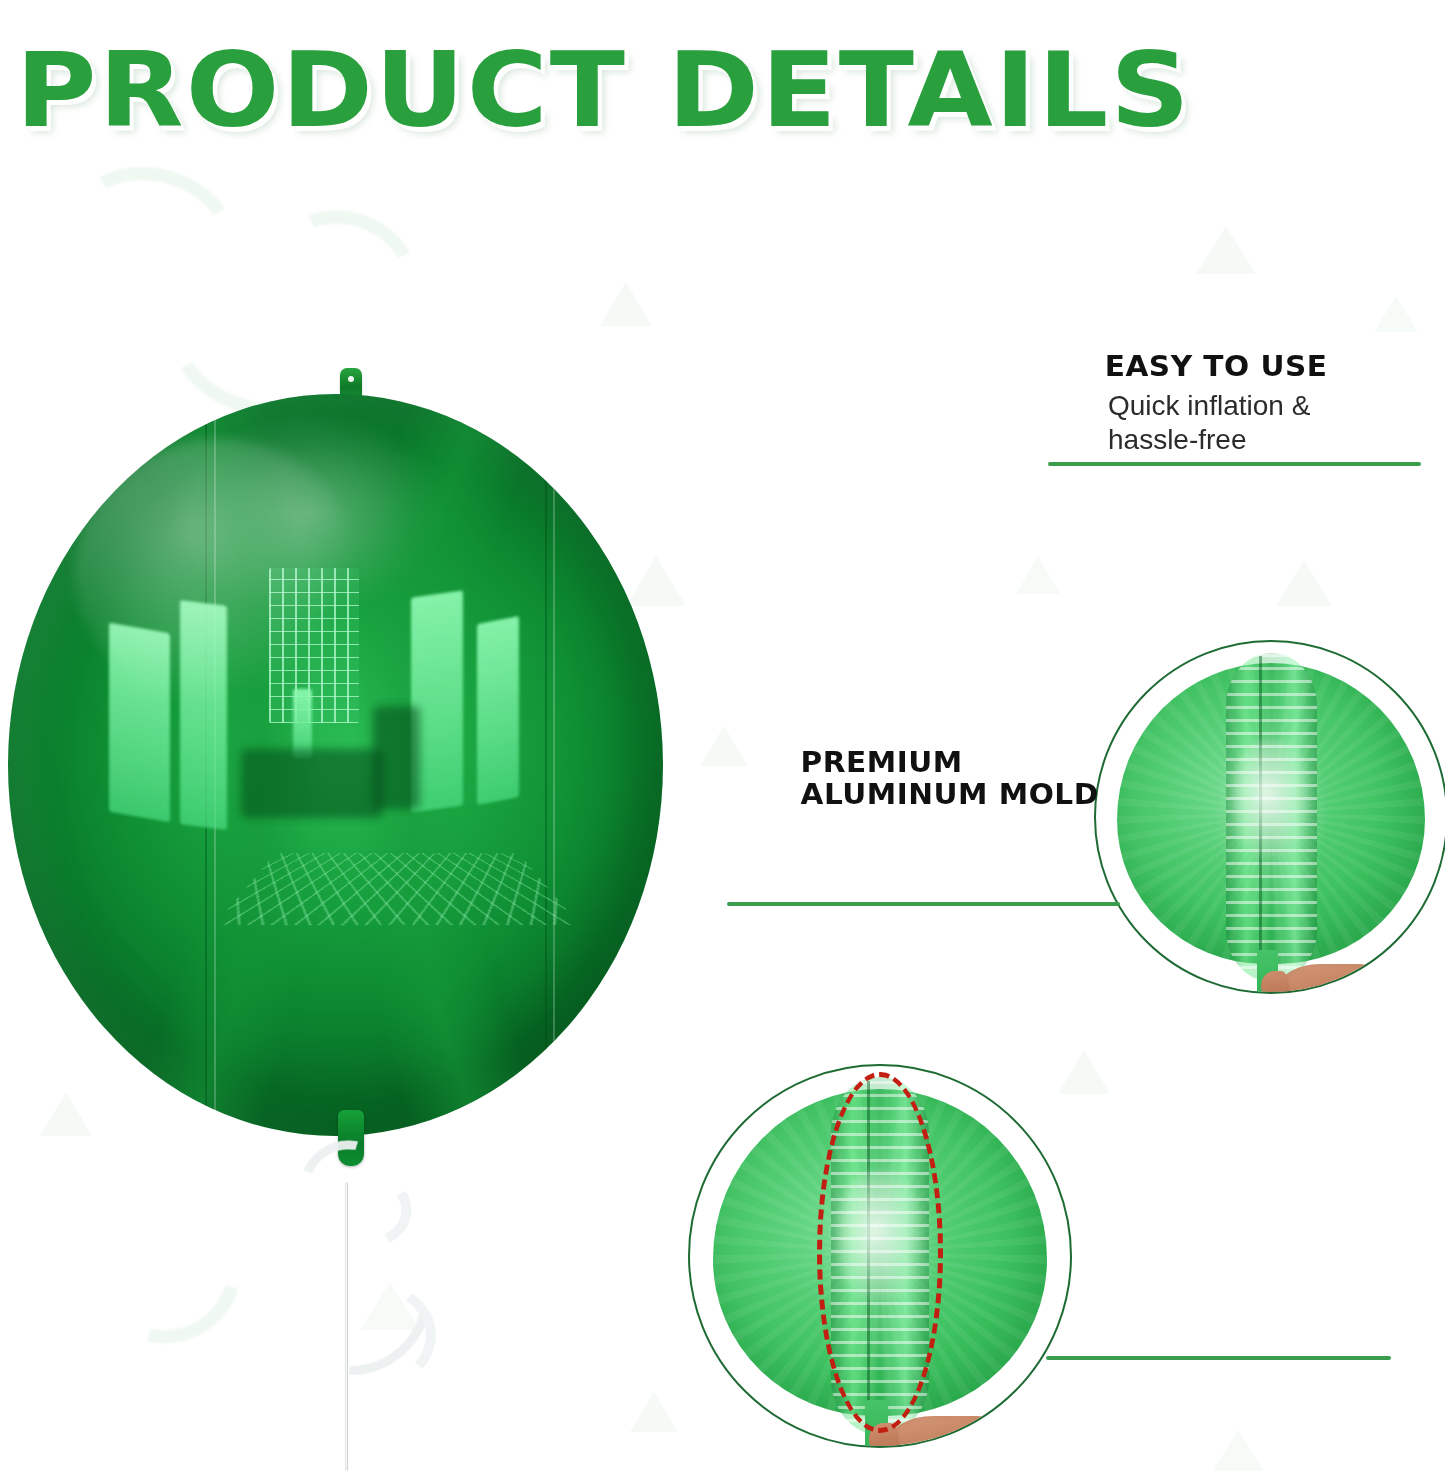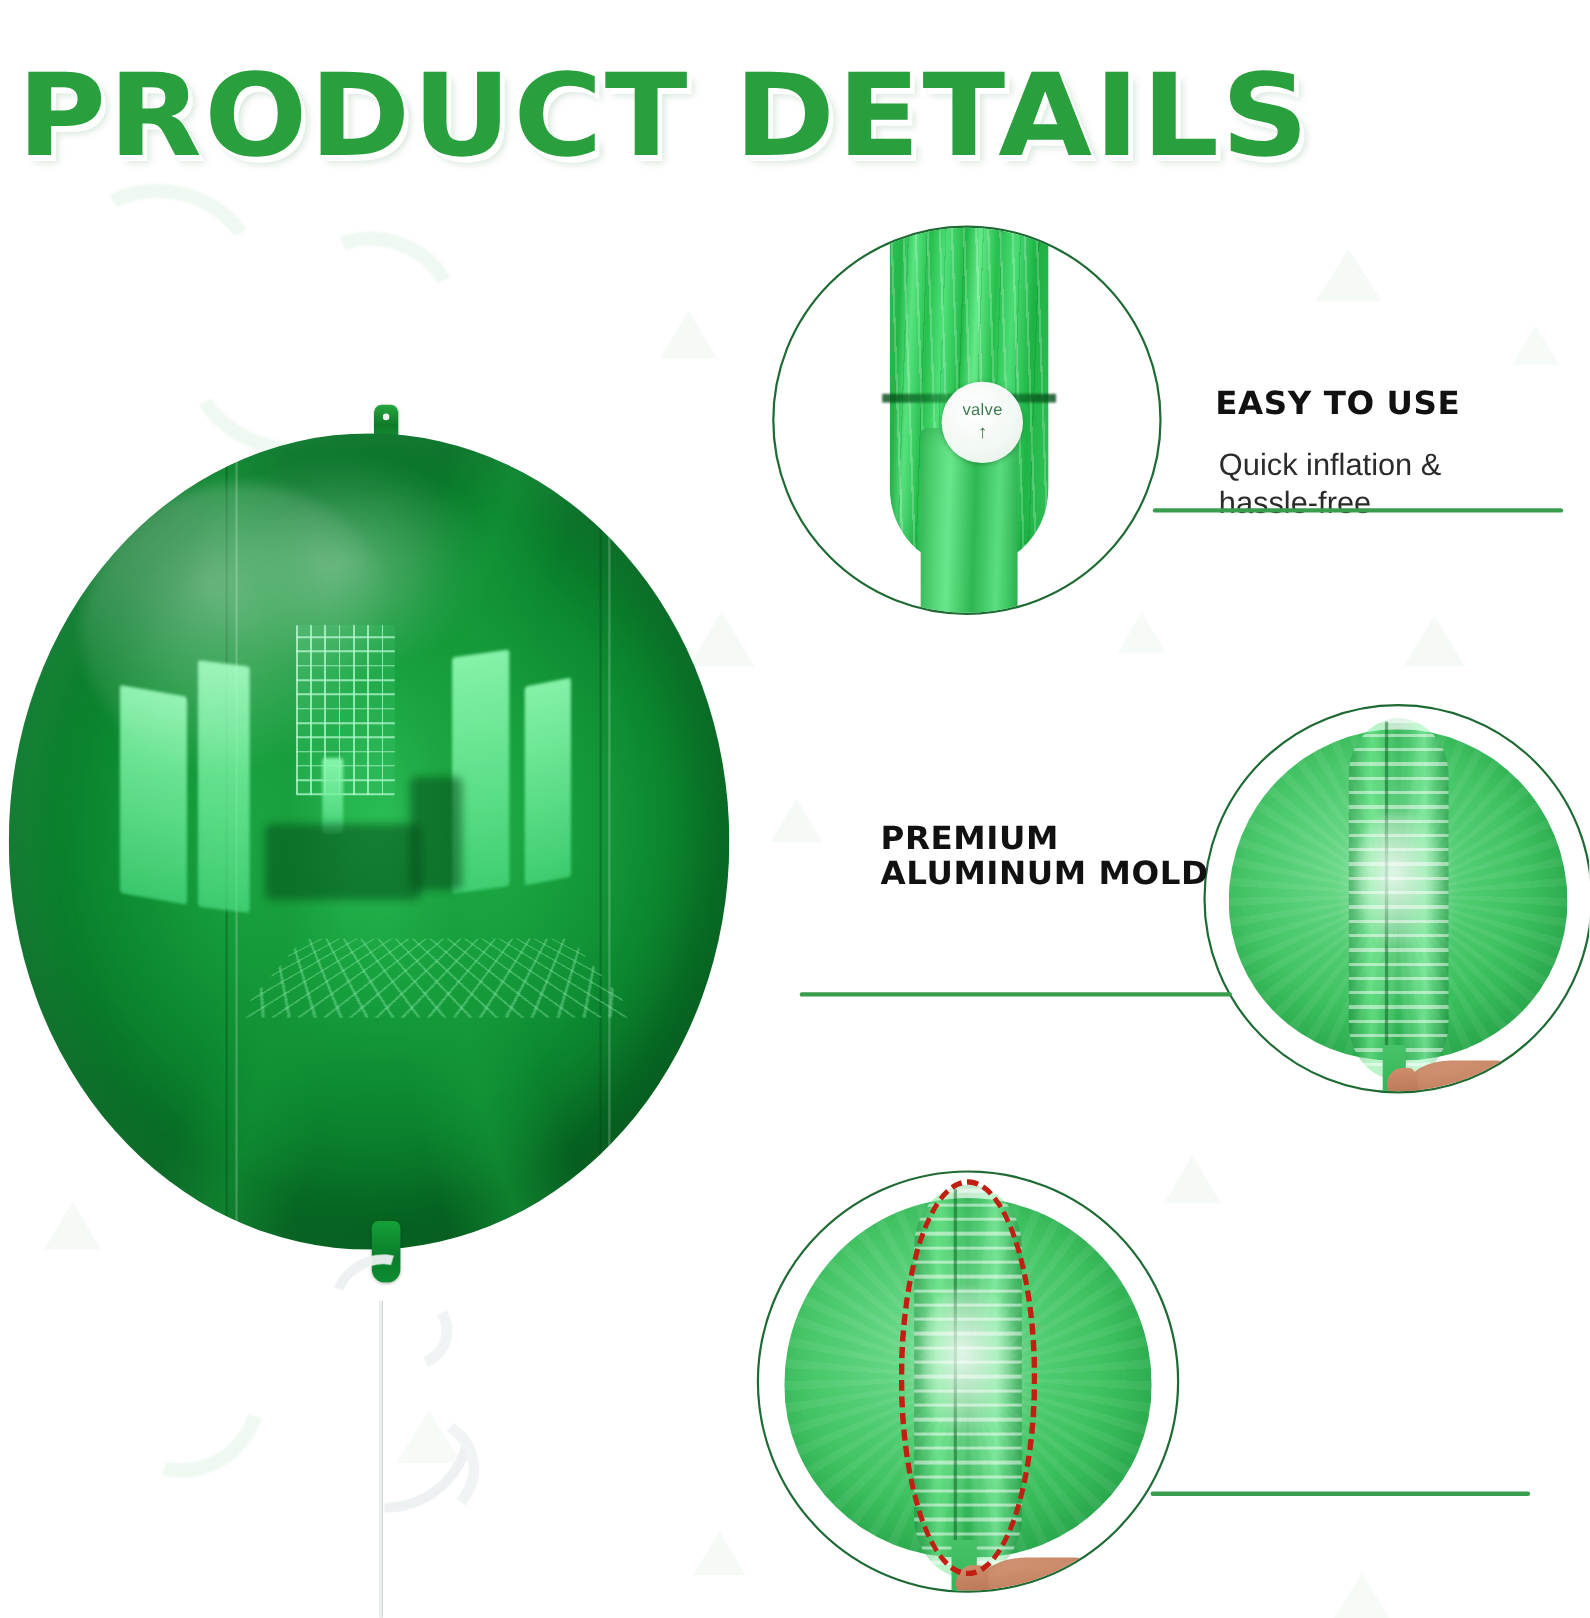--- a/index.html
+++ b/index.html
@@ -10,21 +10,21 @@
     overflow:hidden;
     position:relative;
   }
   .stage{position:absolute;inset:0;width:1445px;height:1471px;overflow:hidden;background:#fff;}
 
   
   .tri{position:absolute;width:0;height:0;opacity:.55;}
 
   
   .title-wrap{
-    position:absolute;left:0;top:53px;width:1207px;text-align:center;
+    position:absolute;left:0;top:38px;width:1207px;text-align:center;
     pointer-events:none;
   }
   .title{
     display:inline-block;
     font-family:"DejaVu Sans", sans-serif;
     font-weight:700;
     font-size:104px;
     letter-spacing:2px;
     line-height:1;
     color:#29a03d;
@@ -146,21 +146,21 @@
     line-height:1.12;
     letter-spacing:.5px;
     transform:scaleX(1.02);
     white-space:pre-line;
   }
   .fbody{
     font-family:"Liberation Sans", sans-serif;
     color:#2b2b2b;
     font-size:28px;
     line-height:1.2;
-    margin-top:24px;
+    margin-top:7px;
     white-space:pre-line;
   }
   .uline{position:absolute;height:4px;background:#3a9d4e;border-radius:2px;}
 
   
   .foil-tab{
     position:absolute;left:30%;top:-4%;width:41%;height:92%;
     background:
       linear-gradient(93deg,
         #3fc962 0%, #2fba52 8%, #63e388 15%, #31bb54 24%,
@@ -312,31 +312,20 @@
     </div>
     <div class="hero-tab-bot"></div>
   </div>
 
   <div class="string"></div>
   <div class="curl" style="left:300px;top:1142px;width:66px;height:52px;transform:rotate(-28deg);"></div>
   <div class="curl2" style="left:316px;top:1166px;width:76px;height:60px;transform:rotate(18deg);"></div>
   <div class="curl" style="left:296px;top:1256px;width:120px;height:96px;transform:rotate(142deg);"></div>
   <div class="curl2" style="left:300px;top:1282px;width:116px;height:92px;transform:rotate(-8deg);"></div>
 
-  <div class="circle" style="left:702px;top:205px;width:350px;height:350px;">
-    <div class="photo">
-      <div class="foil-tab"></div>
-      <div class="foil-seam"></div>
-      <div class="foil-neck"></div>
-      <div class="valve">
-        <div class="valve-label">valve</div>
-        <div class="valve-arrow">↑</div>
-      </div>
-    </div>
-  </div>
   <div style="position:absolute;left:1108px;top:350px;width:330px;">
     <div class="ftitle">EASY TO USE</div>
     <div class="fbody">Quick inflation &amp;
 hassle-free</div>
   </div>
   <div class="uline" style="left:1048px;top:462px;width:373px;"></div>
 
   <div class="circle" style="left:1094px;top:640px;width:350px;height:350px;">
     <div class="photo">
       <div class="balloon-flat">

